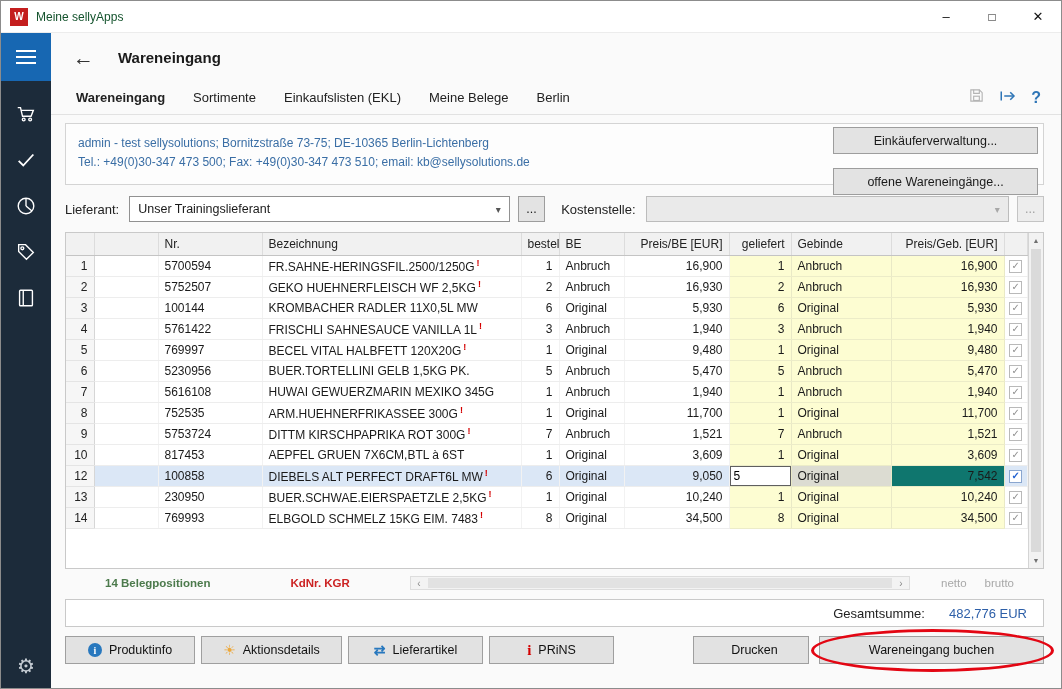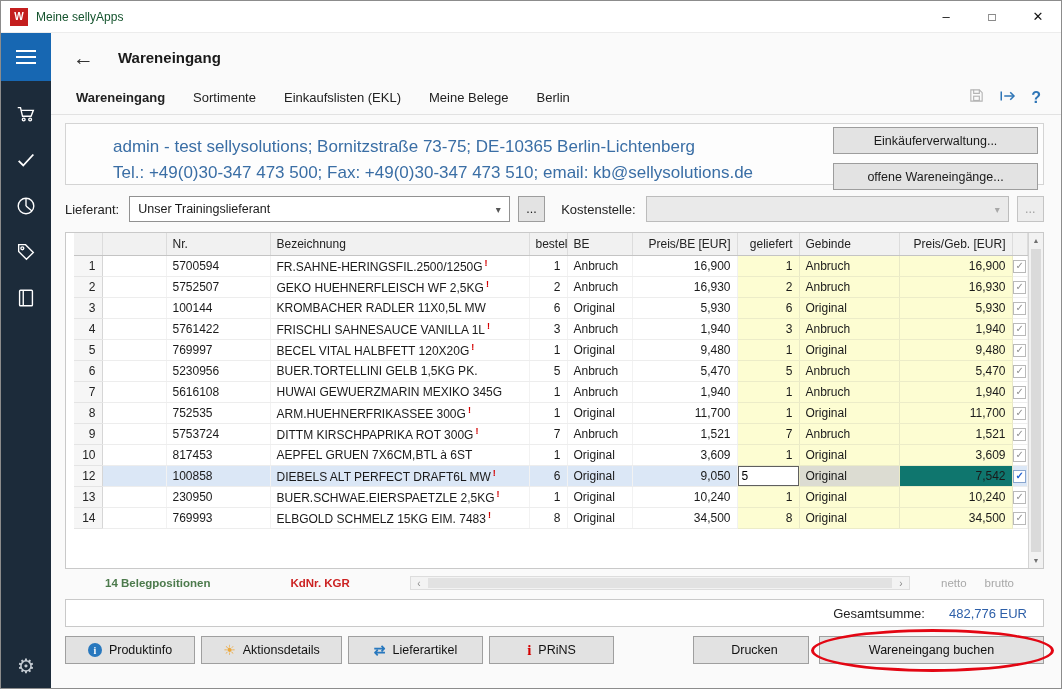--- a/index.html
+++ b/index.html
@@ -33,39 +33,39 @@
 
   
   .tabs-row { height:34px; display:flex; align-items:center; gap:28px; padding-left:25px; border-bottom:1px solid #e2e2e2; flex:0 0 34px; }
   .tab { font-size:13px; color:#222; }
   .tab.active { font-weight:bold; }
   .tab-icons { margin-left:auto; display:flex; align-items:center; gap:14px; margin-right:20px; }
   .help-q { color:#2e75b6; font-weight:bold; font-size:16px; }
 
   
   .info-panel { margin:8px 17px 0 14px; height:62px; border:1px solid #d4d4d4; background:#fdfdfd; position:relative; padding:10px 12px; flex:0 0 62px; }
-  .info-line { font-size:17px; color:#3a6ea5; line-height:1.55; white-space:nowrap;margin-left:35px; }
-  .info-buttons { position:absolute; right:5px; top:3px; display:flex; flex-direction:column; gap:9px; }
+  .info-line { font-size:12px; color:#3a6ea5; line-height:1.55; white-space:nowrap; }
+  .info-buttons { position:absolute; right:5px; top:3px; display:flex; flex-direction:column; gap:14px; }
   .gray-btn { background:#e3e3e3; border:1px solid #9d9d9d; font-size:12.5px; color:#1a1a1a; font-family:"Liberation Sans",sans-serif; display:flex; align-items:center; justify-content:center; cursor:default; }
   .info-buttons .gray-btn { width:205px; height:27px; }
 
   
   .filter-row { margin:10px 17px 0 14px; height:28px; display:flex; align-items:center; flex:0 0 28px; }
   .filter-label { font-size:13px; color:#222; }
   .combo { height:26px; background:#fff; border:1px solid #919191; display:flex; align-items:center; padding:0 8px; font-size:12.5px; color:#1a1a1a; }
   .combo .chev { margin-left:auto; color:#555; font-size:10px; }
   .combo.lieferant { width:390px; margin-left:10px; }
   .combo.disabled { background:#eaeaea; border-color:#bcbcbc; color:#888; }
   .combo.kostenstelle { width:372px; margin-left:10px; }
   .dots-btn { width:28px; height:26px; margin-left:8px; }
   .dots-btn.disabled { background:#ededed; border-color:#c4c4c4; color:#a0a0a0; }
   .filter-row .klabel { margin-left:16px; }
 
   
-  .grid { margin:9px 17px 0 14px; height:337px; border:1px solid #c9c9c9; background:#fff; display:flex; flex:0 0 337px;padding-left:8px; }
+  .grid { margin:9px 17px 0 14px; height:337px; border:1px solid #c9c9c9; background:#fff; display:flex; flex:0 0 337px; }
   table { border-collapse:collapse; table-layout:fixed; width:calc(100% - 15px); font-size:12px; color:#1a1a1a; align-self:flex-start; }
   col.w-num{width:28px} col.w-blank{width:64px} col.w-nr{width:104px} col.w-bez{width:259px}
   col.w-best{width:38px} col.w-be{width:65px} col.w-pbe{width:105px} col.w-gel{width:62px}
   col.w-geb{width:100px} col.w-pgeb{width:113px}
   th { height:22px; background:#f1f1f1; border-bottom:1px solid #c4c4c4; border-right:1px solid #dcdcdc; font-weight:normal; font-size:12px; color:#222; padding:0 6px; text-align:left; white-space:nowrap; overflow:hidden; }
   td { height:21px; border-bottom:1px solid #ededed; border-right:1px solid #f2f2f2; padding:0 6px; white-space:nowrap; overflow:hidden; background:#fff; }
   td.c-num { background:#f6f6f6; border-right:1px solid #d6d6d6; border-bottom:1px solid #e4e4e4; text-align:right; color:#222; }
   .ar { text-align:right; }
   td.yellow { background:#fdfdd2; border-right:1px solid #e9e9c6; border-bottom:1px solid #ececc8; }
   .flag { color:#d40000; font-size:9px; font-weight:bold; vertical-align:super; margin-left:2px; }

